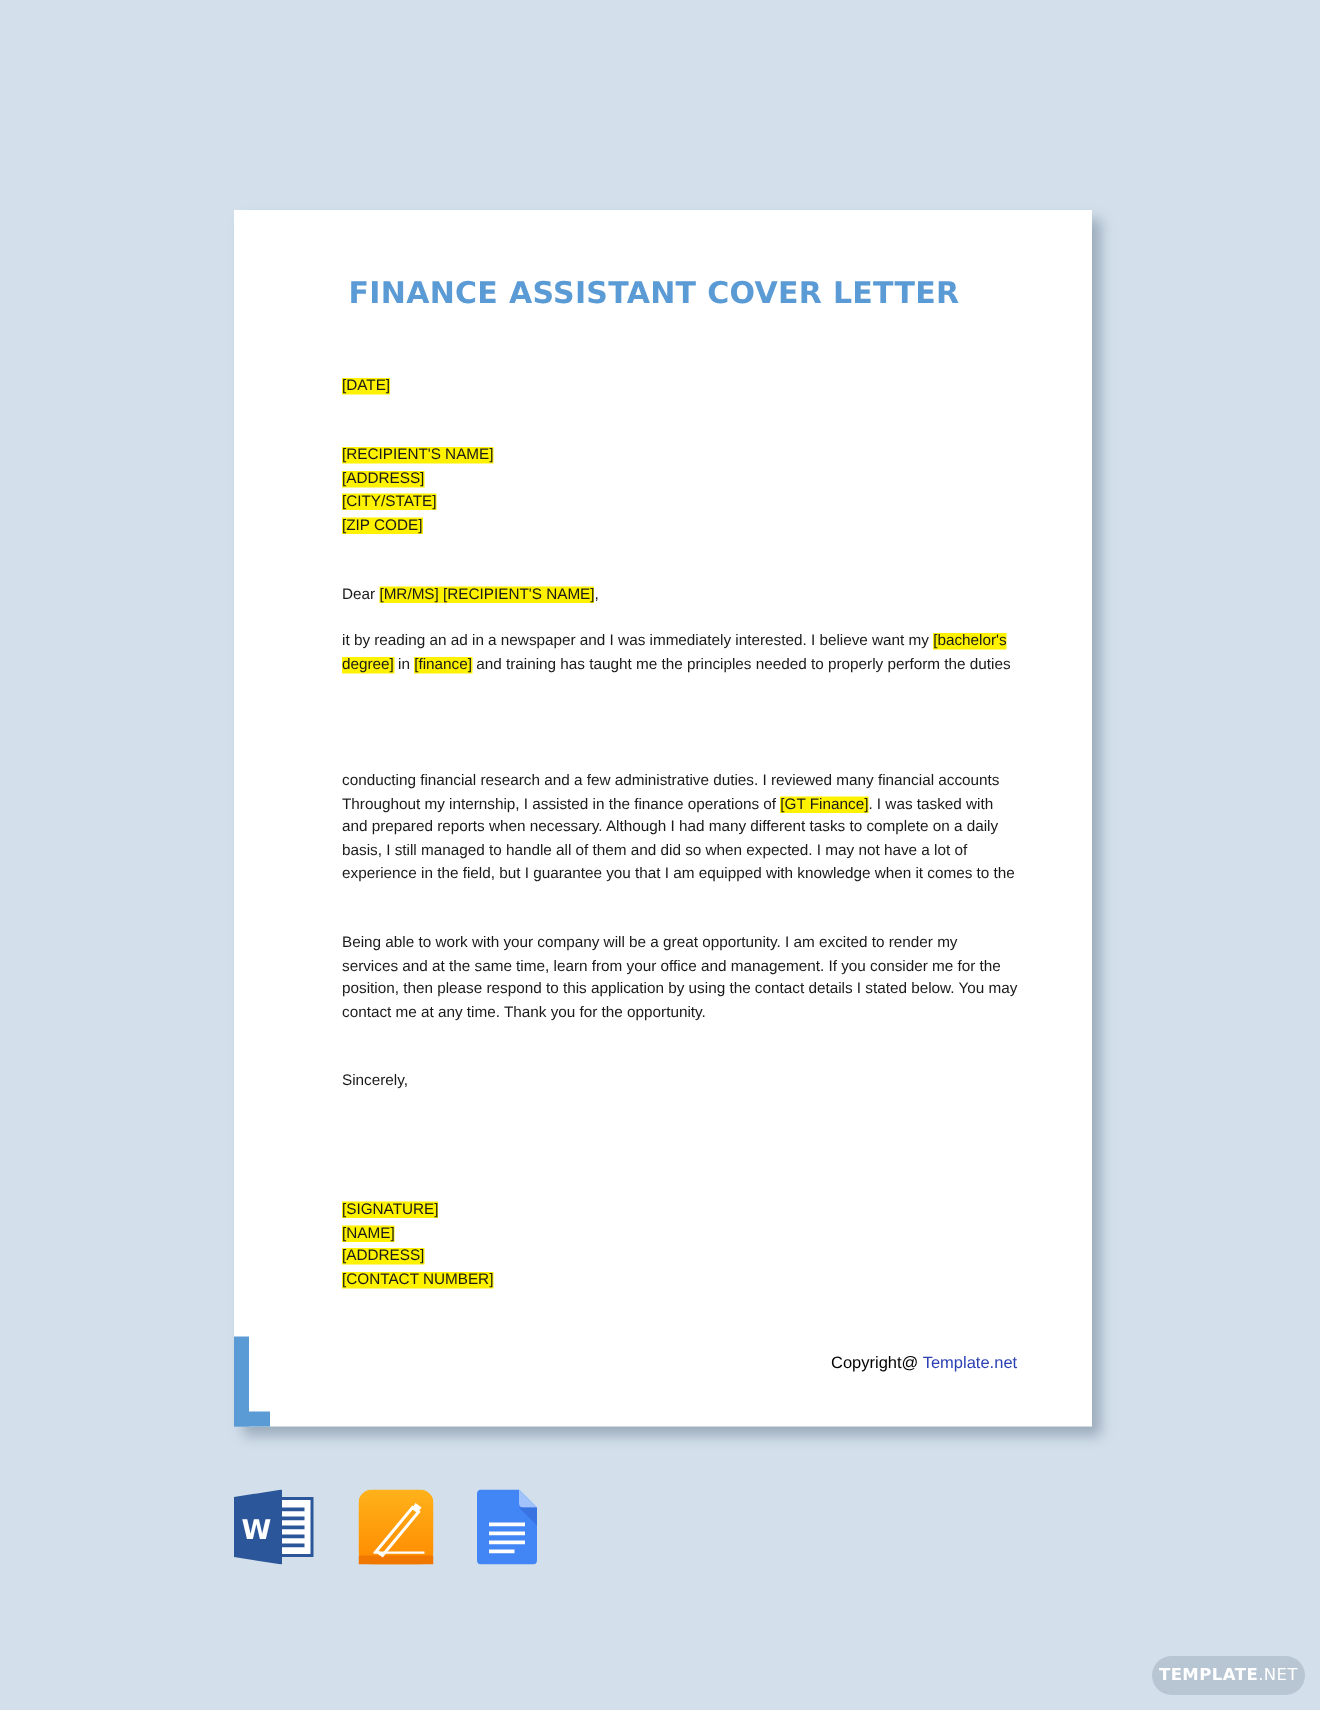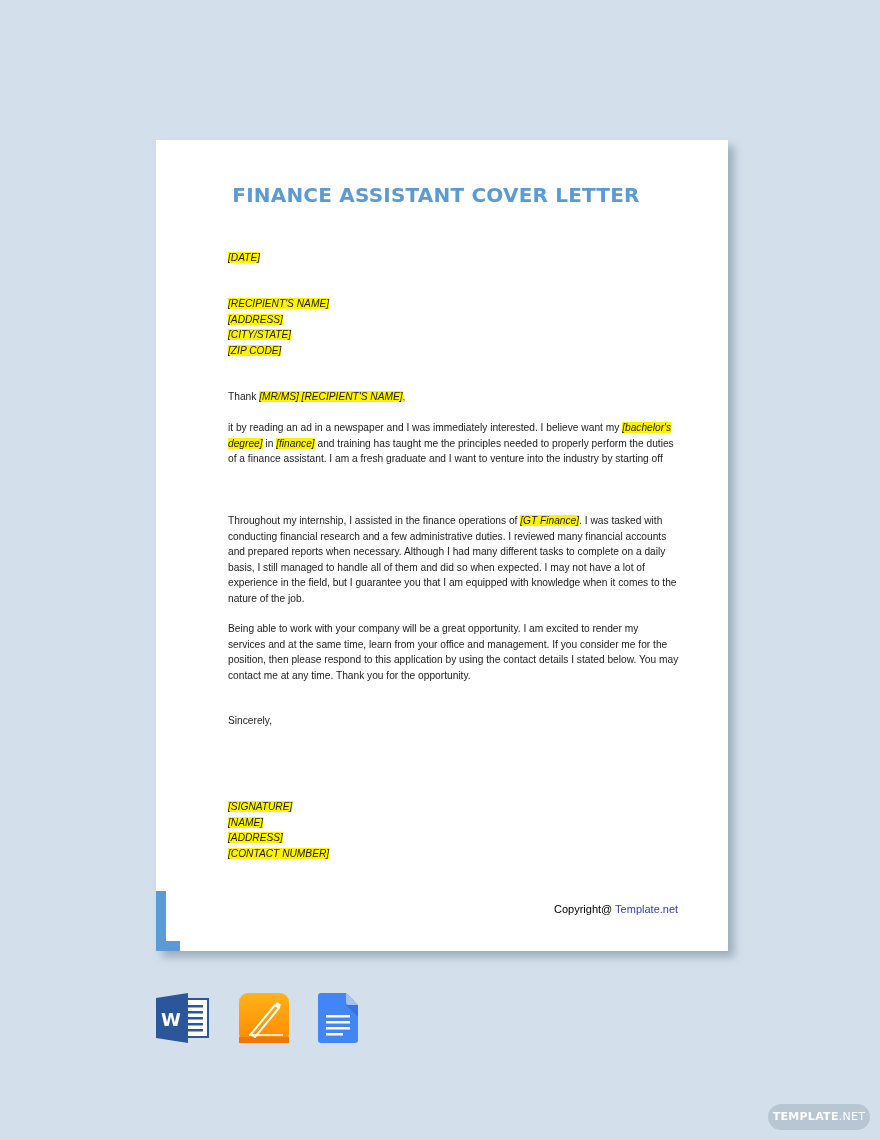--- a/index.html
+++ b/index.html
@@ -23,21 +23,21 @@
       width: 100%;
       text-align: center;
       font-family: "DejaVu Sans", sans-serif;
       font-weight: bold;
       font-size: 20px;
       letter-spacing: 0.2px;
       color: #5b9bd5;
       transform: translateX(-17px);
       width: 906px; left: 0;
     }
-    .hl { background: #fff200; font-style: italic; }
+    .hl { background: #fff200; }
     .block { position: absolute; left: 228px; width: 460px;
       font-family: "Liberation Sans", sans-serif; font-size: 10.2px; line-height: 15.5px; color: #1a1a1a; }
     .line { display: block; white-space: nowrap; }
     .copyright {
       position: absolute;
       left: 554px; top: 903px;
       font-family: "Liberation Sans", sans-serif;
       font-size: 11px;
       color: #000;
       white-space: nowrap;
@@ -74,36 +74,34 @@
 </div>
 
 <div class="block" style="top:296px;">
   <span class="line"><span class="hl">[RECIPIENT'S NAME]</span></span>
   <span class="line"><span class="hl">[ADDRESS]</span></span>
   <span class="line"><span class="hl">[CITY/STATE]</span></span>
   <span class="line"><span class="hl">[ZIP CODE]</span></span>
 </div>
 
 <div class="block" style="top:389px;">
-  <span class="line"><span>Thank </span><span class="hl">[MR/MS] [RECIPIENT'S NAME]</span><span>,</span></span>
+  <span class="line"><span>Dear </span><span class="hl">[MR/MS] [RECIPIENT'S NAME]</span><span>,</span></span>
 </div>
 
 <div class="block" style="top:420px;">
   <span class="line"><span>it by reading an ad in a newspaper and I was immediately interested. I believe want my </span><span class="hl">[bachelor's</span></span>
   <span class="line"><span class="hl">degree]</span><span> in </span><span class="hl">[finance]</span><span> and training has taught me the principles needed to properly perform the duties</span></span>
-  <span class="line">of a finance assistant. I am a fresh graduate and I want to venture into the industry by starting off</span>
 </div>
 
 <div class="block" style="top:513px;">
+  <span class="line">conducting financial research and a few administrative duties. I reviewed many financial accounts</span>
   <span class="line"><span>Throughout my internship, I assisted in the finance operations of </span><span class="hl">[GT Finance]</span><span>. I was tasked with</span></span>
-  <span class="line">conducting financial research and a few administrative duties. I reviewed many financial accounts</span>
   <span class="line">and prepared reports when necessary. Although I had many different tasks to complete on a daily</span>
   <span class="line">basis, I still managed to handle all of them and did so when expected. I may not have a lot of</span>
   <span class="line">experience in the field, but I guarantee you that I am equipped with knowledge when it comes to the</span>
-  <span class="line">nature of the job.</span>
 </div>
 
 <div class="block" style="top:621px;">
   <span class="line">Being able to work with your company will be a great opportunity. I am excited to render my</span>
   <span class="line">services and at the same time, learn from your office and management. If you consider me for the</span>
   <span class="line">position, then please respond to this application by using the contact details I stated below. You may</span>
   <span class="line">contact me at any time. Thank you for the opportunity.</span>
 </div>
 
 <div class="block" style="top:713px;">

